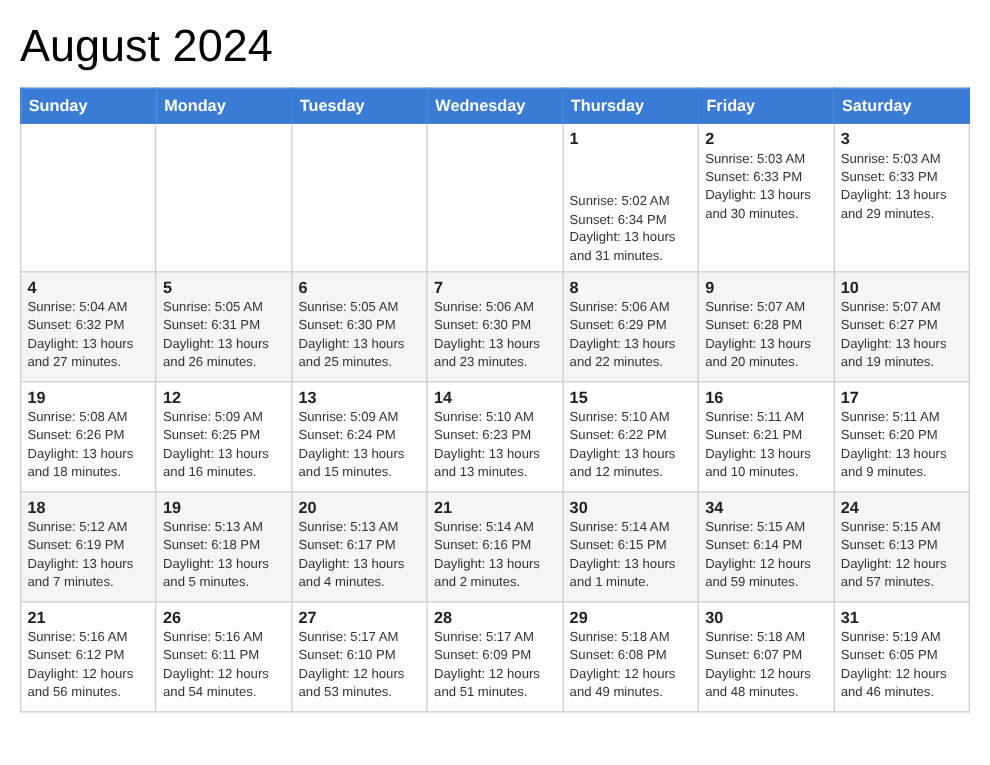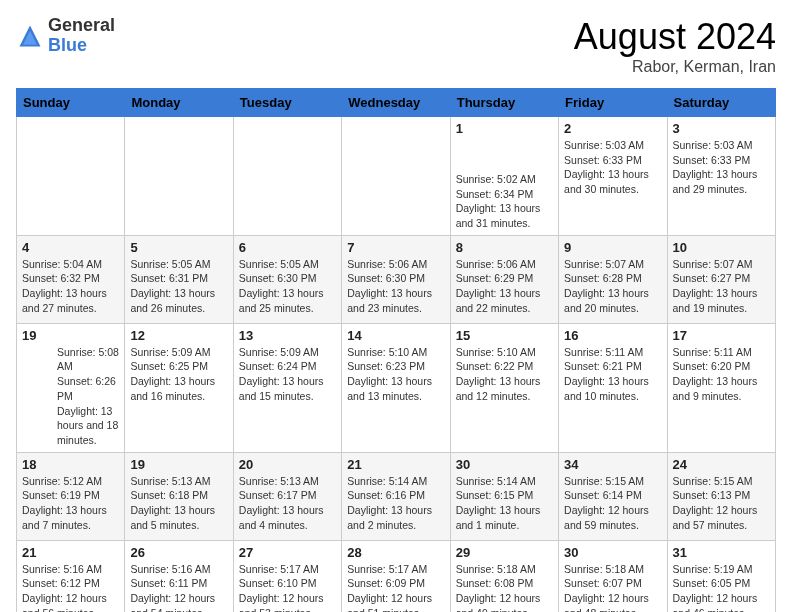--- a/index.html
+++ b/index.html
@@ -44,21 +44,21 @@
       font-size: 16px;
       color: #444;
     }
     table {
       width: 100%;
       border-collapse: collapse;
       table-layout: fixed;
     }
     thead tr th {
       background-color: #3a7bd5;
-      color: #000000;
+      color: #ffffff;
       text-align: left;
       padding: 6px 6px;
       font-size: 13px;
       font-weight: bold;
       border: 1px solid #3a7bd5;
     }
     tbody tr td {
       border: 1px solid #ccc;
       vertical-align: top;
       padding: 4px 5px;
@@ -83,33 +83,22 @@
       color: #333;
     }
     .empty-cell {
       background: #fff !important;
     }
   </style>
 </head>
 <body>
 
 <div class="header">
-  <div class="logo">
-    <svg class="logo-icon" viewBox="0 0 32 32" xmlns="http://www.w3.org/2000/svg">
-      <polygon points="16,4 28,28 4,28" fill="#3a7bd5"></polygon>
-      <polygon points="16,10 24,26 8,26" fill="#5a9af5"></polygon>
-    </svg>
-    <div class="logo-text">
-      <span class="logo-general">General</span><br>
-      <span class="logo-blue">Blue</span>
-    </div>
-  </div>
   <div class="title-block">
     <div class="month-title">August 2024</div>
-    <div class="subtitle">Rabor, Kerman, Iran</div>
   </div>
 </div>
 
 <table>
   <thead>
     <tr>
     <th>Sunday</th>
         <th>Monday</th>
         <th>Tuesday</th>
         <th>Wednesday</th>
@@ -183,21 +172,21 @@
         <td>
           <span class="day-number">10</span>
           <div class="cell-info" style="white-space: pre-line;">Sunrise: 5:07 AM
 Sunset: 6:27 PM
 Daylight: 13 hours and 19 minutes.</div>
         </td>
       </tr>
       <tr>
         <td>
           <span class="day-number">19</span>
-          <div class="cell-info" style="white-space: pre-line; margin-left: 35px;">Sunrise: 5:08 AM
+          <div class="cell-info" style="white-space: pre-line;">Sunrise: 5:08 AM
 Sunset: 6:26 PM
 Daylight: 13 hours and 18 minutes.</div>
         </td>
         <td>
           <span class="day-number">12</span>
           <div class="cell-info" style="white-space: pre-line;">Sunrise: 5:09 AM
 Sunset: 6:25 PM
 Daylight: 13 hours and 16 minutes.</div>
         </td>
         <td>

